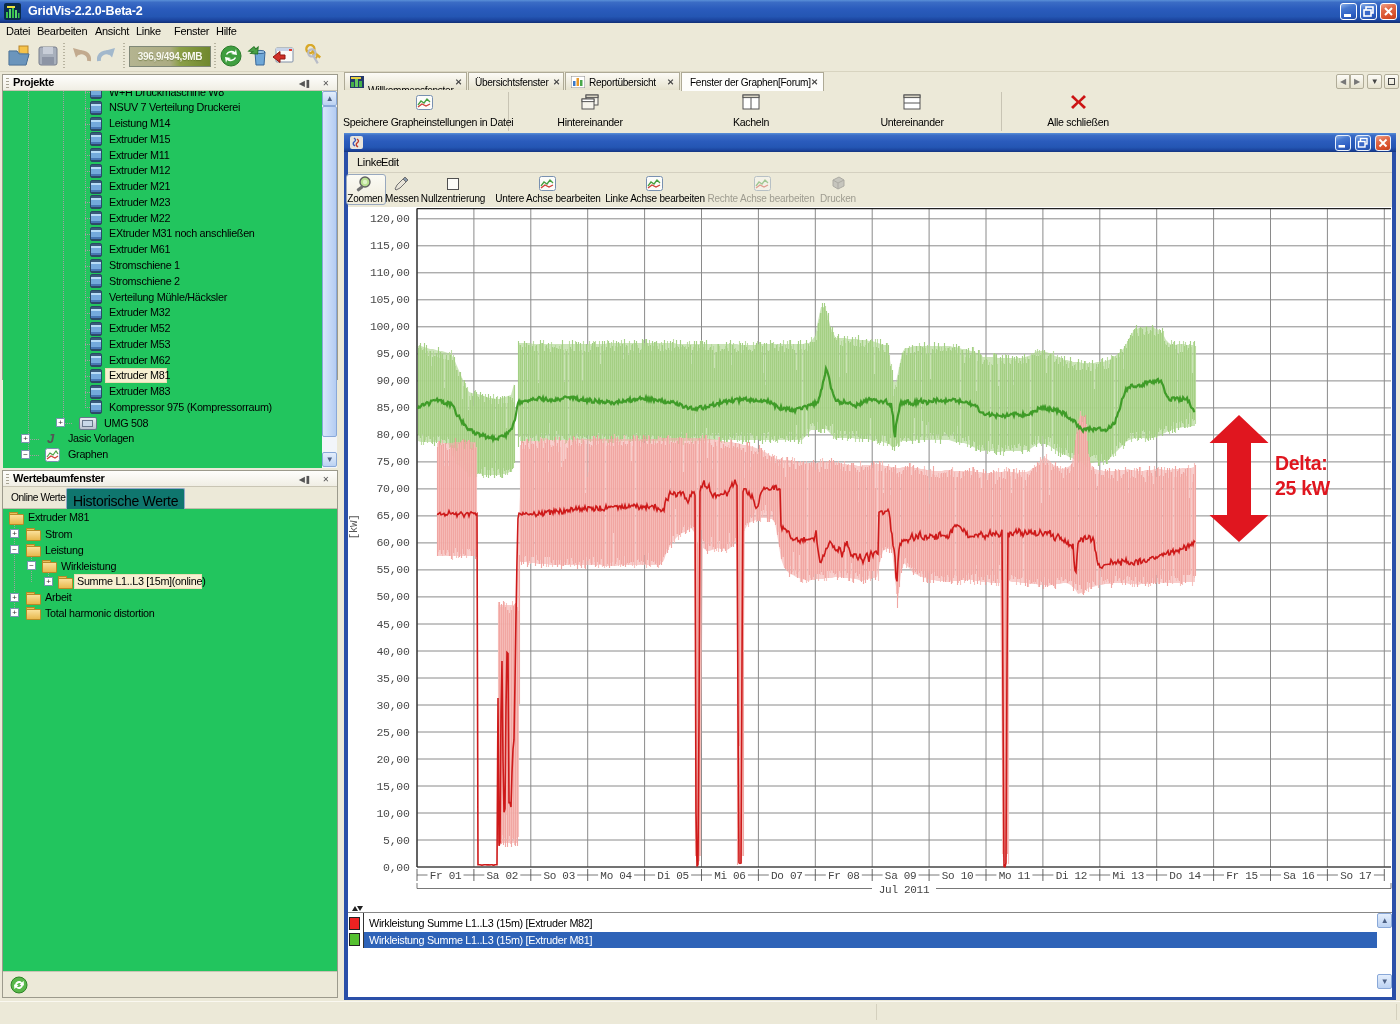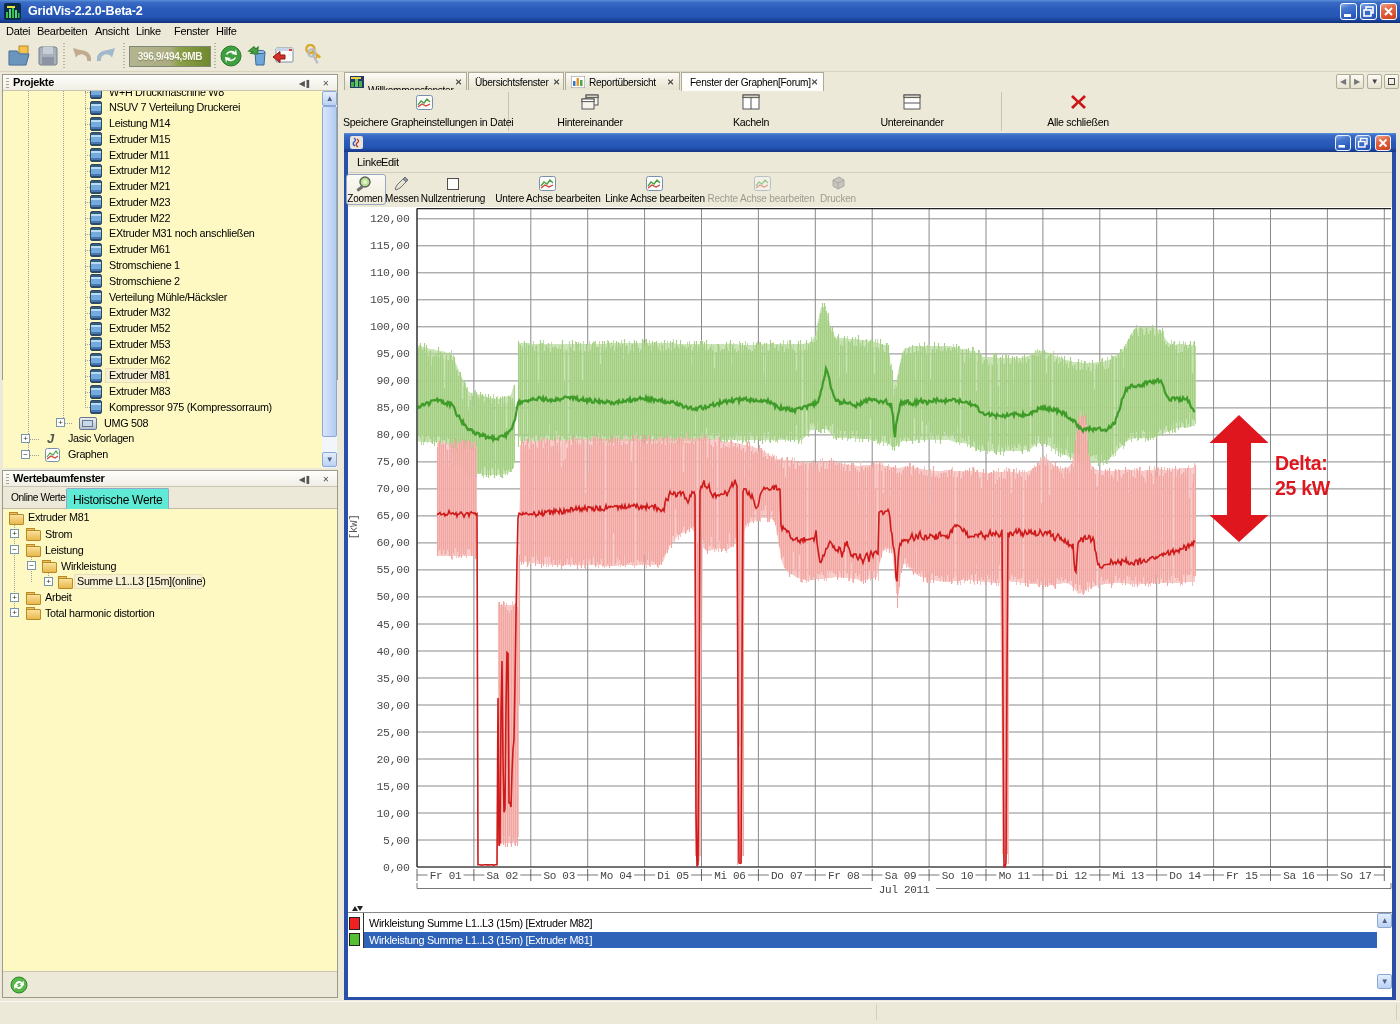--- a/index.html
+++ b/index.html
@@ -11,21 +11,21 @@
 .menubar{left:0;top:23px;width:1400px;height:17px;background:#ECE9D8}
 .menubar span{position:absolute;top:2px}
 .toolbar{left:0;top:40px;width:1400px;height:32px;background:#ECE9D8;border-bottom:1px solid #D8D4C0}
 .tsep{width:2px;height:26px;top:43px;background-image:repeating-linear-gradient(to bottom,#B8B4A0 0 1px,transparent 1px 3px)}
 .membox{left:129px;top:46px;width:82px;height:21px;border:1px solid #808878;background:linear-gradient(90deg,#B4B490 0%,#ACAC82 50%,#8CA048 62%,#70882E 100%);color:#F8F8F0;font-size:10px;font-weight:bold;text-align:center;line-height:20px;text-shadow:0 1px 1px #50602080}
 .panel{background:#fff;border:1px solid #9C9A8C}
 .phead{height:16px;background:linear-gradient(180deg,#FEFEFC,#F0EEE4);border-bottom:1px solid #C9C5B4;position:relative}
 .phead b{position:absolute;left:10px;top:1px;font-size:11px}
 .grip{position:absolute;left:3px;top:3px;width:3px;height:10px;background-image:repeating-linear-gradient(to bottom,#A8A494 0 1px,transparent 1px 3px)}
 .ph-ic{position:absolute;top:4px;font-size:8px;color:#555}
-.tree{position:relative;background:#fef9c3;overflow:hidden}
+.tree{position:relative;background:#22c55e;overflow:hidden}
 .trow{position:absolute;height:15px;font-size:10.8px;white-space:nowrap}
 .vdot{position:absolute;width:1px;background-image:repeating-linear-gradient(to bottom,#A0A0A0 0 1px,transparent 1px 2px)}
 .hdot{position:absolute;height:1px;background-image:repeating-linear-gradient(to right,#A0A0A0 0 1px,transparent 1px 2px)}
 .exp{position:absolute;width:9px;height:9px;border:1px solid #7A96AF;background:#fff;font-size:8px;line-height:7px;text-align:center;color:#333}
 .devicon{position:absolute;width:12px;height:14px;border-radius:2px;background:linear-gradient(180deg,#3A5A7A 0 14%,#B8DCF6 14% 32%,#74AADC 32% 72%,#4878B4 72% 88%,#2E4A6A 88% 100%);border:1px solid #2A4A66}
 .folder{position:absolute;width:15px;height:12px}
 .folder:before{content:"";position:absolute;left:0;top:0;width:7px;height:3px;background:#E8C25C;border:1px solid #B88A28;border-bottom:none;border-radius:1px 1px 0 0}
 .folder:after{content:"";position:absolute;left:0;top:2px;width:13px;height:9px;background:linear-gradient(180deg,#FAE09A,#E8B84E);border:1px solid #B88A28;border-radius:1px}
 .hl{position:absolute;background:#F7F0D2;border:1px solid #EBE0B4;height:15px}
 .sb{position:absolute;width:15px;background:#F2F5FA}
@@ -231,21 +231,21 @@
 </div>
 <div class="abs panel" style="left:2px;top:470px;width:336px;height:528px">
  <div class="phead">
       <div class="grip"></div>
       <b>Wertebaumfenster</b>
       <span class="ph-ic" style="right:26px">◀❚</span>
       <span class="ph-ic" style="right:8px">✕</span>
     </div>
  <div style="position:relative;height:22px;background:#ECE9D8;border-bottom:1px solid #C0BCAC">
    <span style="position:absolute;left:8px;top:5px;font-size:10.2px;letter-spacing:-0.4px">Online Werte</span>
-   <div style="position:absolute;left:63px;top:1px;height:21px;background:#5eead4;border:1px solid #93A8C8;border-bottom:none;border-radius:2px 2px 0 0;padding:4px 6px 0 6px;font-size:12px">Historische Werte</div>
+   <div style="position:absolute;left:63px;top:1px;height:21px;background:#0f766e;border:1px solid #93A8C8;border-bottom:none;border-radius:2px 2px 0 0;padding:4px 6px 0 6px;font-size:14px">Historische Werte</div>
  </div>
  <div class="tree" style="width:334px;height:462px">
       <div class="vdot" style="left:11px;top:16px;height:89px"></div>
       <div class="vdot" style="left:28px;top:48px;height:25px"></div>
       <div class="vdot" style="left:45px;top:64px;height:10px"></div>
       <div class="folder" style="left:6px;top:2.5px"></div>
       <div class="trow" style="left:25px;top:2.0px">Extruder M81</div>
       <div class="exp" style="left:7px;top:20.0px">+</div>
       <div class="folder" style="left:23px;top:19.0px"></div>
       <div class="trow" style="left:42px;top:18.5px">Strom</div>

